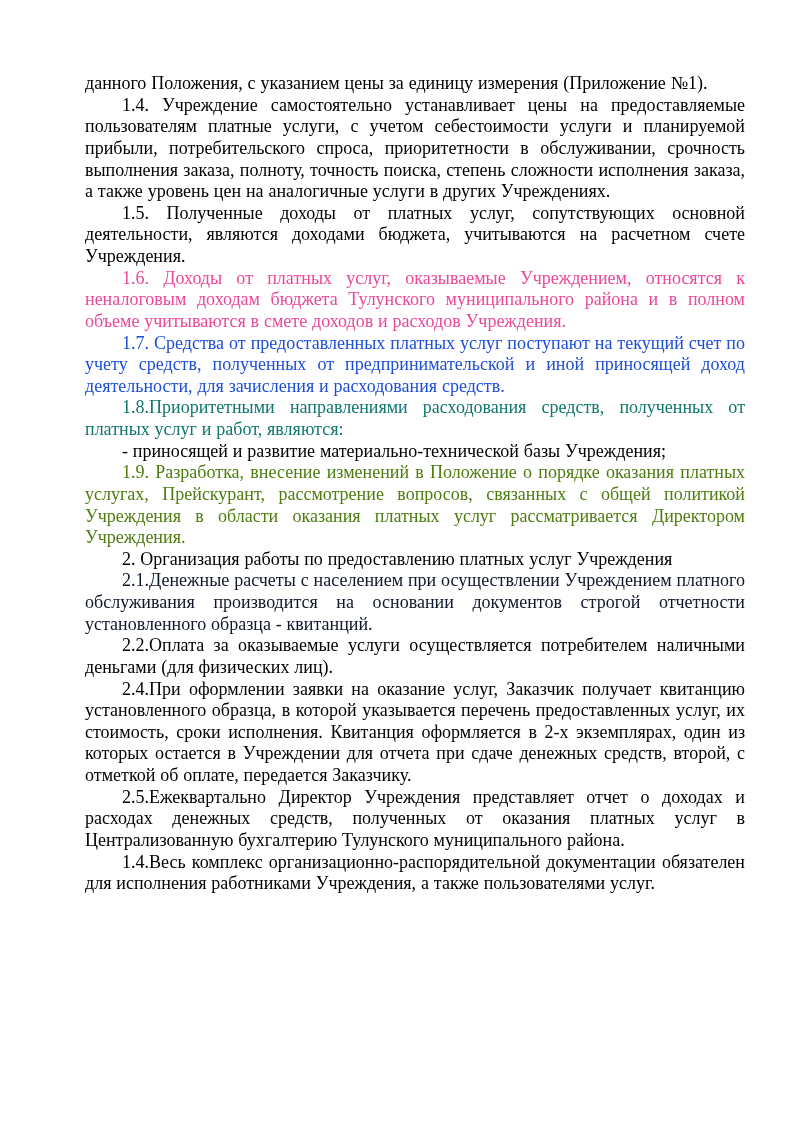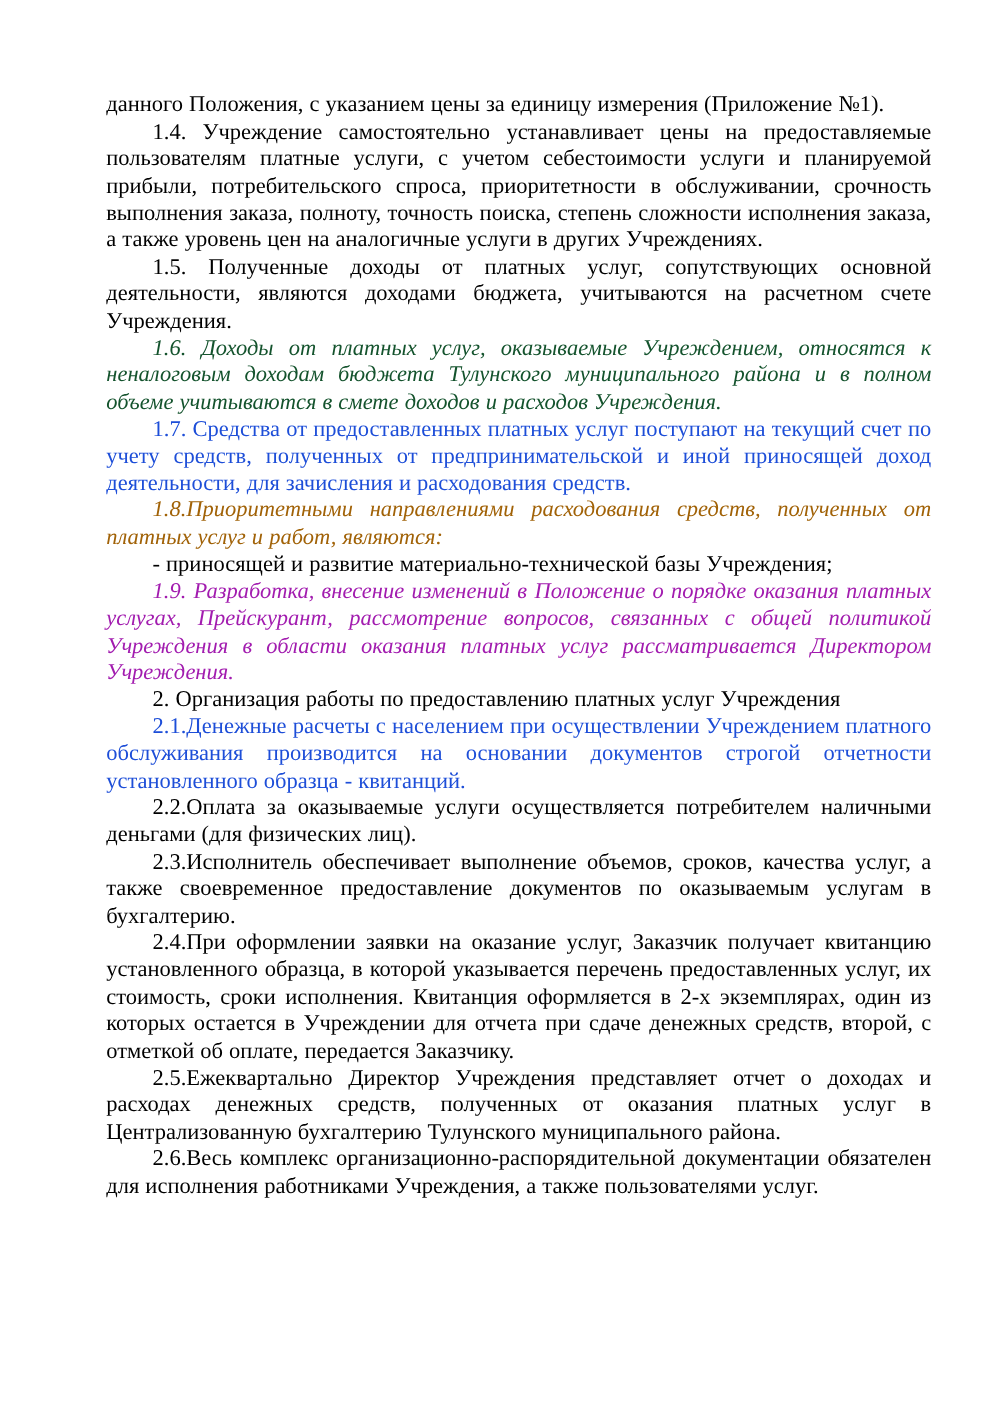--- a/index.html
+++ b/index.html
@@ -38,26 +38,25 @@
   }
 </style>
 </head>
 <body style="background: rgb(255, 255, 255);">
 
 <div class="page">
   <div class="content">
       <p class="para" style="color: rgb(0, 0, 0);">данного Положения, с указанием цены за единицу измерения (Приложение №1).</p>
       <p class="para indent" style="color: rgb(0, 0, 0);">1.4. Учреждение самостоятельно устанавливает цены на предоставляемые пользователям платные услуги, с учетом себестоимости услуги и планируемой прибыли, потребительского спроса, приоритетности в обслуживании, срочность выполнения заказа, полноту, точность поиска, степень сложности исполнения заказа, а также уровень цен на аналогичные услуги в других Учреждениях.</p>
       <p class="para indent" style="color: rgb(0, 0, 0);">1.5. Полученные доходы от платных услуг, сопутствующих основной деятельности, являются доходами бюджета, учитываются на расчетном счете Учреждения.</p>
-      <p class="para indent" style="color: #14532d; font-style: italic;">1.6. Доходы от платных услуг, оказываемые Учреждением, относятся к неналоговым доходам бюджета Тулунского муниципального района и в полном объеме учитываются в смете доходов и расходов Учреждения.</p>
+      <p class="para indent" style="color: #ec4899;">1.6. Доходы от платных услуг, оказываемые Учреждением, относятся к неналоговым доходам бюджета Тулунского муниципального района и в полном объеме учитываются в смете доходов и расходов Учреждения.</p>
       <p class="para indent" style="color: #1d4ed8;">1.7. Средства от предоставленных платных услуг поступают на текущий счет по учету средств, полученных от предпринимательской и иной приносящей доход деятельности, для зачисления и расходования средств.</p>
-      <p class="para indent" style="color: #a16207; font-style: italic;">1.8.Приоритетными направлениями расходования средств, полученных от платных услуг и работ, являются:</p>
+      <p class="para indent" style="color: #0f766e;">1.8.Приоритетными направлениями расходования средств, полученных от платных услуг и работ, являются:</p>
       <p class="para indent" style="color: rgb(0, 0, 0);">- приносящей и развитие материально-технической базы Учреждения;</p>
-      <p class="para indent" style="color: #a21caf; font-style: italic;">1.9. Разработка, внесение изменений в Положение о порядке оказания платных услугах, Прейскурант, рассмотрение вопросов, связанных с общей политикой Учреждения в области оказания платных услуг рассматривается Директором Учреждения.</p>
+      <p class="para indent" style="color: #4d7c0f;">1.9. Разработка, внесение изменений в Положение о порядке оказания платных услугах, Прейскурант, рассмотрение вопросов, связанных с общей политикой Учреждения в области оказания платных услуг рассматривается Директором Учреждения.</p>
       <p class="para indent" style="color: rgb(0, 0, 0);">2. Организация работы по предоставлению платных услуг Учреждения</p>
-      <p class="para indent" style="color: #1d4ed8;">2.1.Денежные расчеты с населением при осуществлении Учреждением платного обслуживания производится на основании документов строгой отчетности установленного образца - квитанций.</p>
+      <p class="para indent" style="color: #0f172a;">2.1.Денежные расчеты с населением при осуществлении Учреждением платного обслуживания производится на основании документов строгой отчетности установленного образца - квитанций.</p>
       <p class="para indent" style="color: rgb(0, 0, 0);">2.2.Оплата за оказываемые услуги осуществляется потребителем наличными деньгами (для физических лиц).</p>
-      <p class="para indent" style="color: rgb(0, 0, 0);">2.3.Исполнитель обеспечивает выполнение объемов, сроков, качества услуг, а также своевременное предоставление документов по оказываемым услугам в бухгалтерию.</p>
       <p class="para indent" style="color: rgb(0, 0, 0);">2.4.При оформлении заявки на оказание услуг, Заказчик получает квитанцию установленного образца, в которой указывается перечень предоставленных услуг, их стоимость, сроки исполнения. Квитанция оформляется в 2-х экземплярах, один из которых остается в Учреждении для отчета при сдаче денежных средств, второй, с отметкой об оплате, передается Заказчику.</p>
       <p class="para indent" style="color: rgb(0, 0, 0);">2.5.Ежеквартально Директор Учреждения представляет отчет о доходах и расходах денежных средств, полученных от оказания платных услуг в Централизованную бухгалтерию Тулунского муниципального района.</p>
-      <p class="para indent" style="color: rgb(0, 0, 0);">2.6.Весь комплекс организационно-распорядительной документации обязателен для исполнения работниками Учреждения, а также пользователями услуг.</p>
+      <p class="para indent" style="color: rgb(0, 0, 0);">1.4.Весь комплекс организационно-распорядительной документации обязателен для исполнения работниками Учреждения, а также пользователями услуг.</p>
     </div>
 </div>
 
 </body></html>

